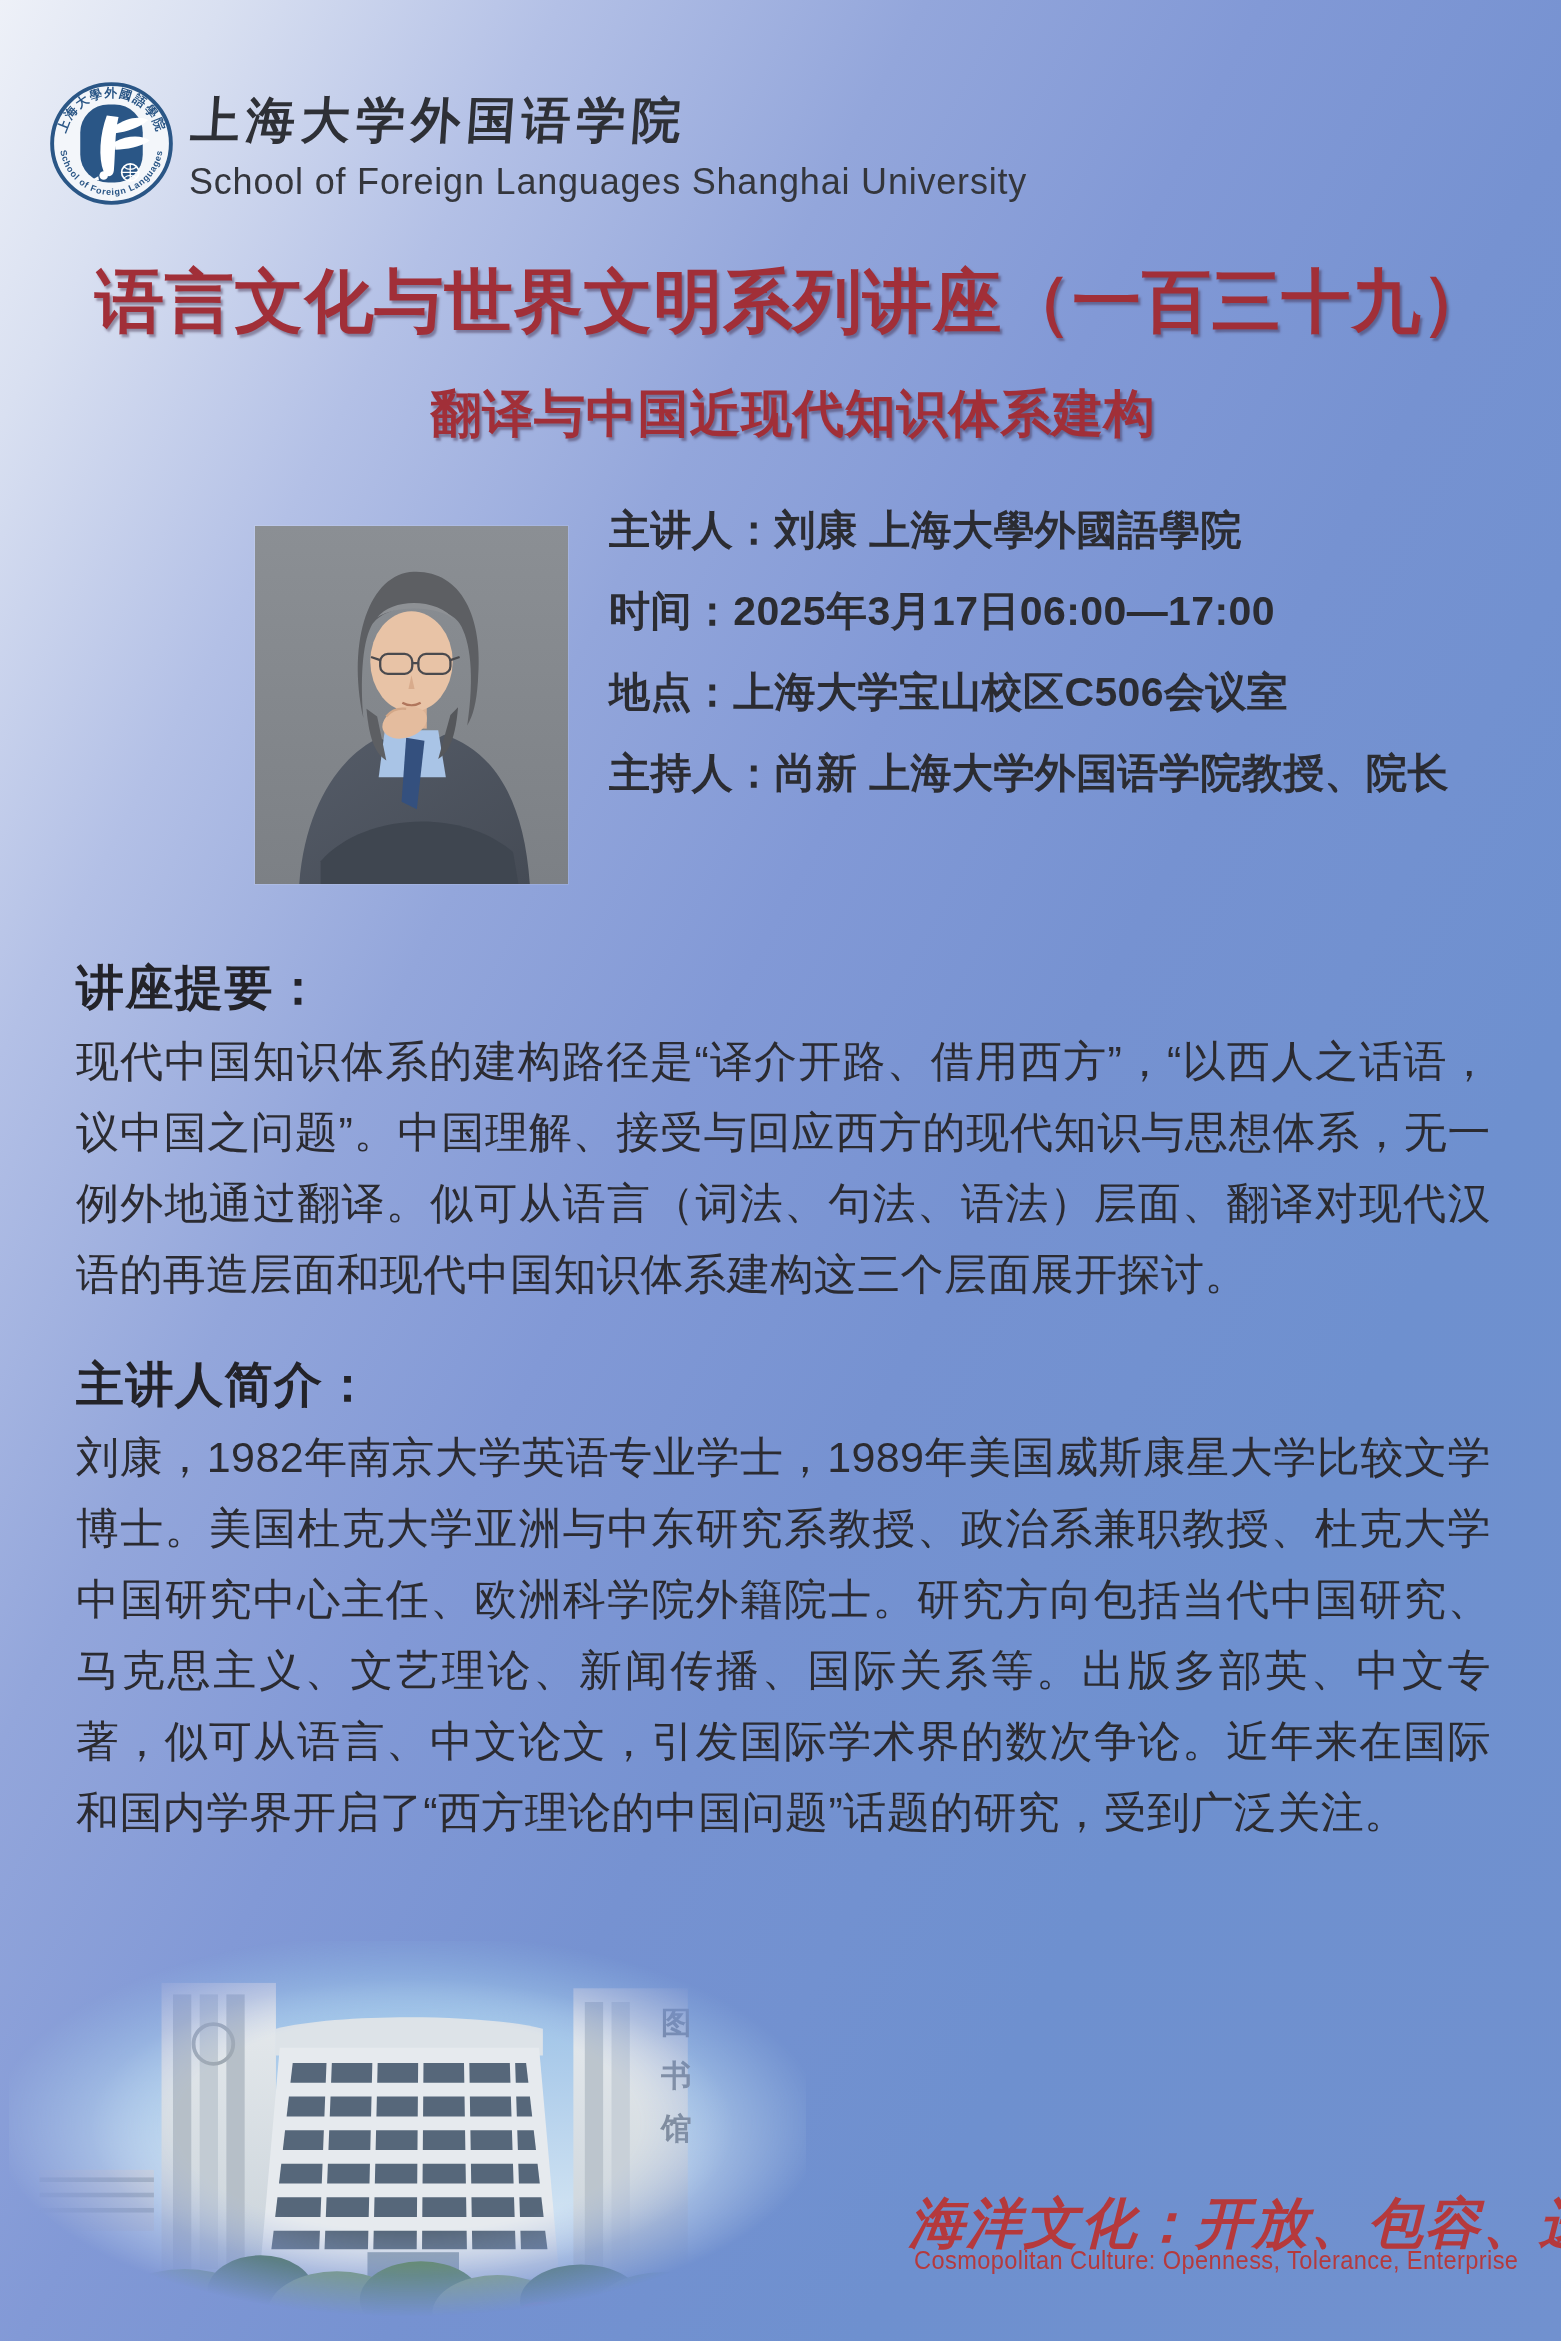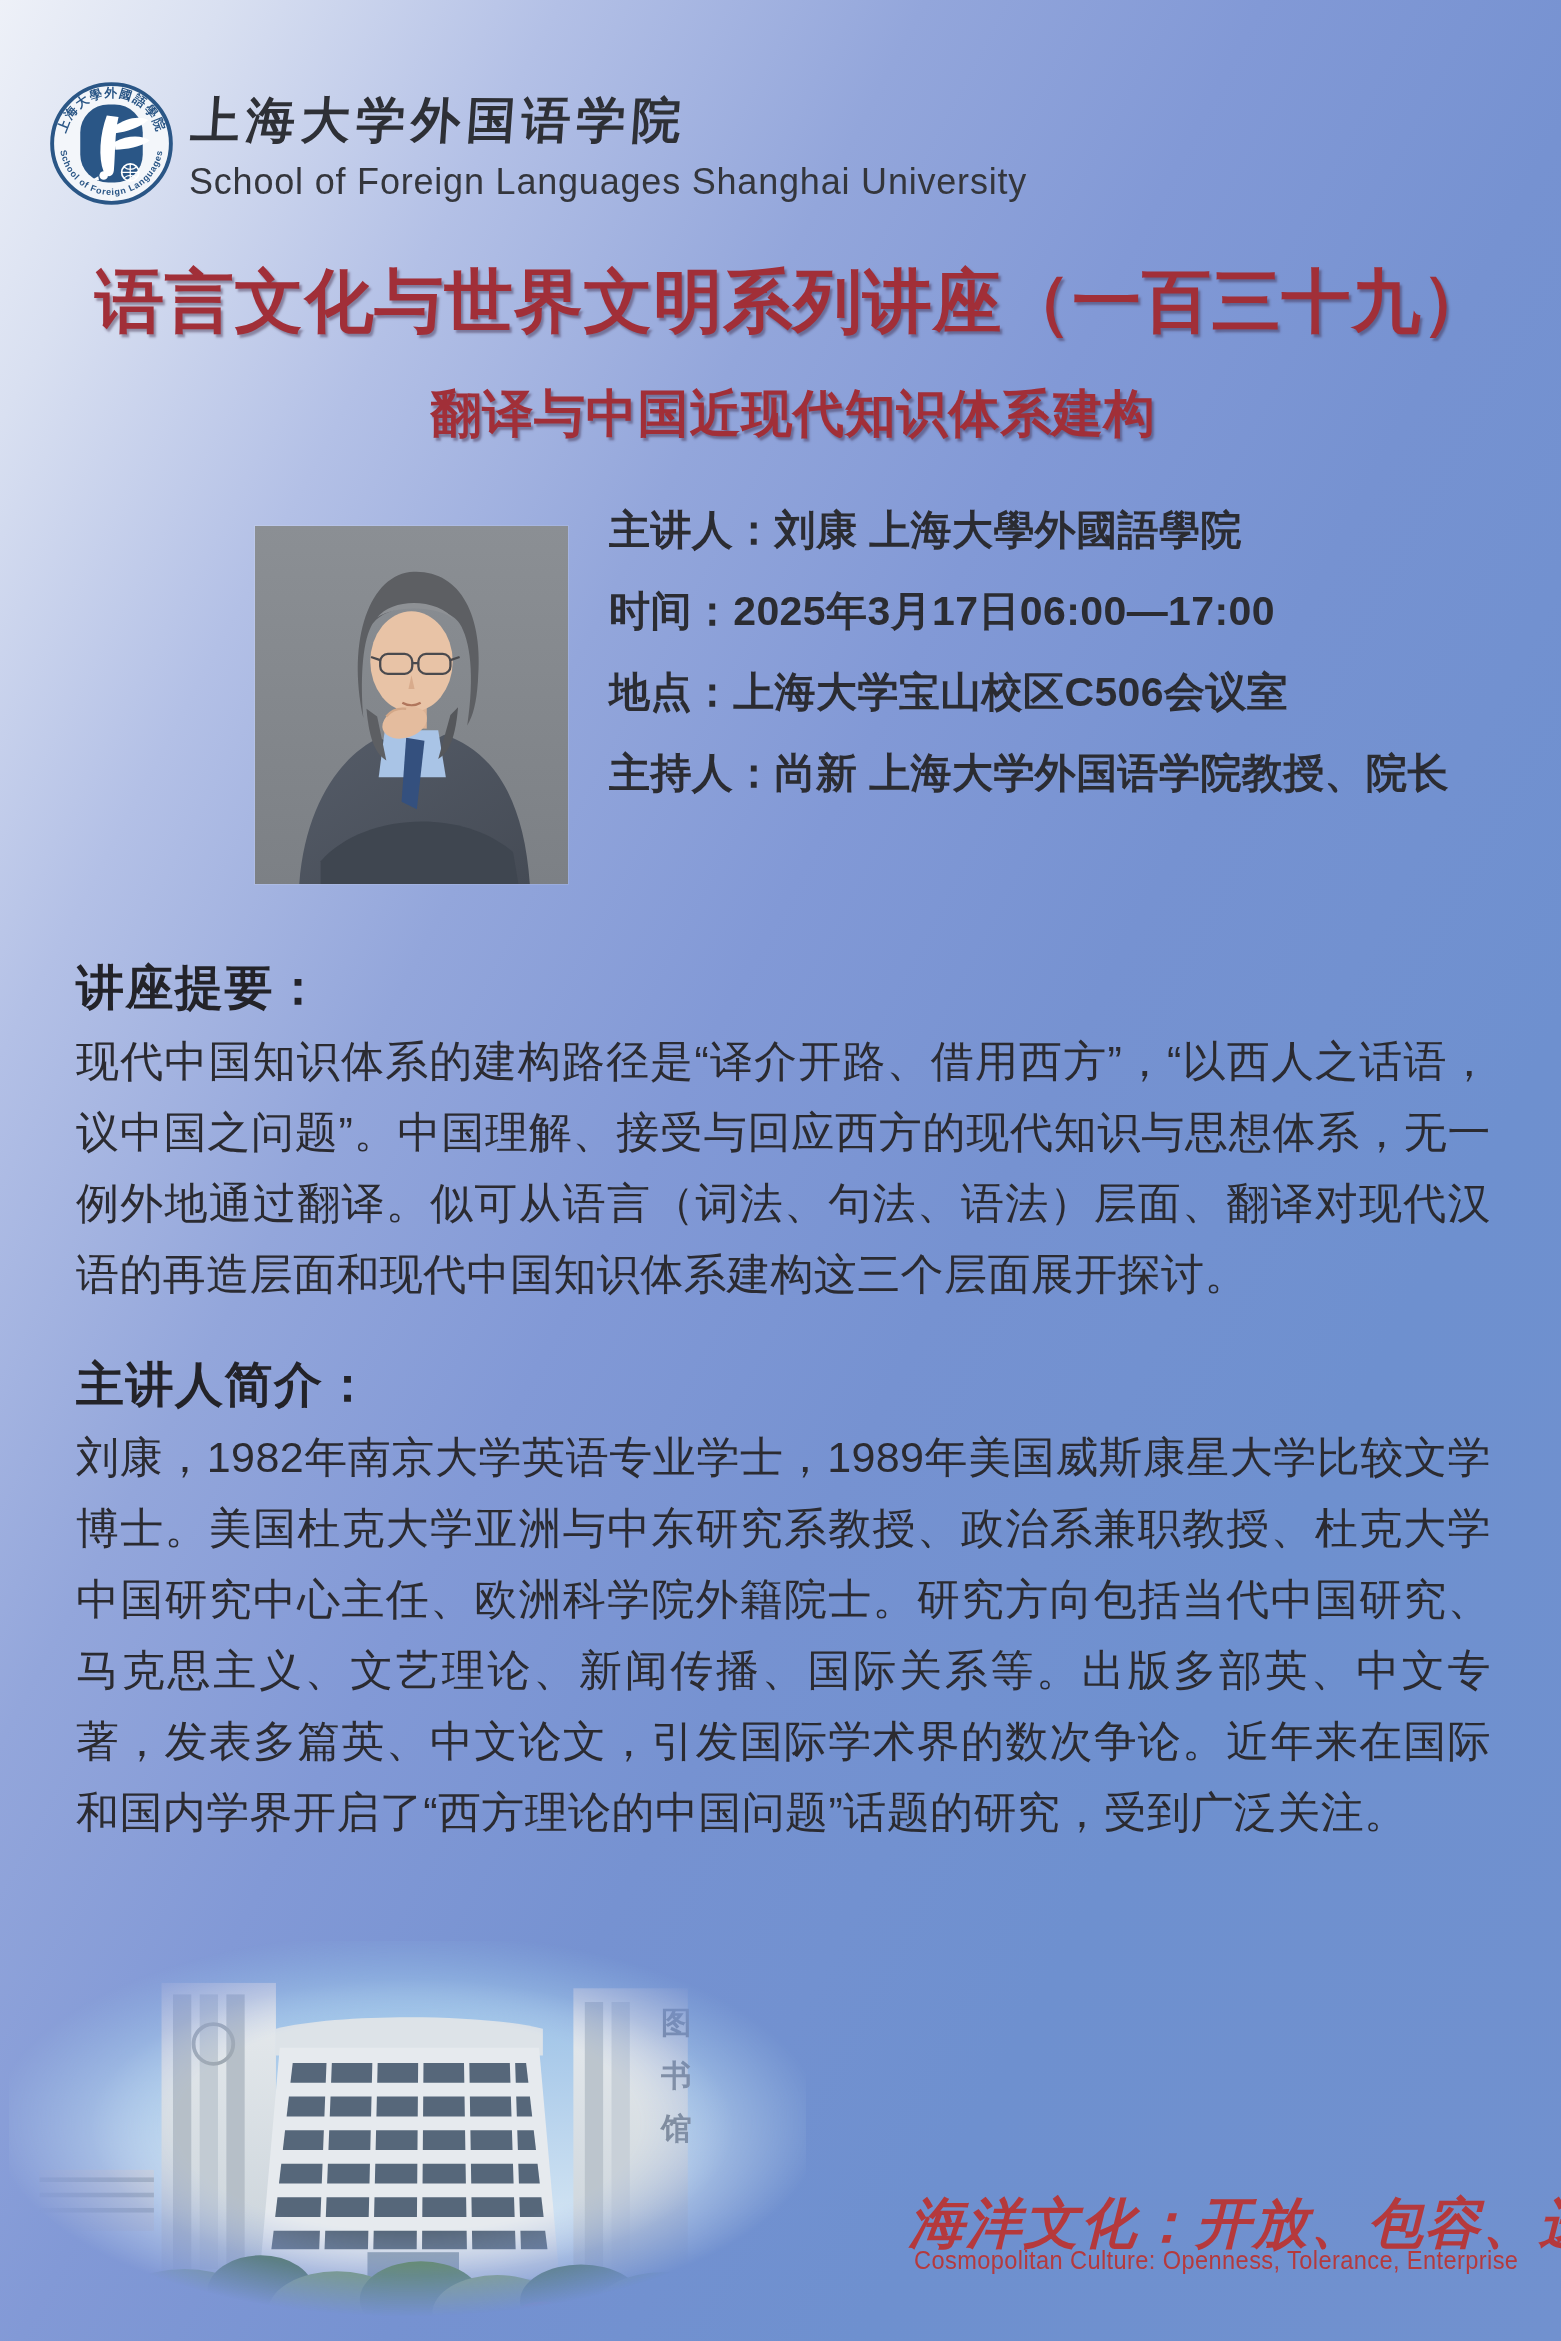--- a/index.html
+++ b/index.html
@@ -173,21 +173,21 @@
     <li>主讲人：刘康 上海大學外國語學院</li>
     <li>时间：2025年3月17日06:00—17:00</li>
     <li>地点：上海大学宝山校区C506会议室</li>
     <li>主持人：尚新 上海大学外国语学院教授、院长</li>
   </ul>
 
   <div class="sec-heading abstract">讲座提要：</div>
   <div class="sec-body abstract">现代中国知识体系的建构路径是“译介开路、借用西方”，“以西人之话语，议中国之问题”。中国理解、接受与回应西方的现代知识与思想体系，无一例外地通过翻译。似可从语言（词法、句法、语法）层面、翻译对现代汉语的再造层面和现代中国知识体系建构这三个层面展开探讨。</div>
 
   <div class="sec-heading bio">主讲人简介：</div>
-  <div class="sec-body bio">刘康，1982年南京大学英语专业学士，1989年美国威斯康星大学比较文学博士。美国杜克大学亚洲与中东研究系教授、政治系兼职教授、杜克大学中国研究中心主任、欧洲科学院外籍院士。研究方向包括当代中国研究、马克思主义、文艺理论、新闻传播、国际关系等。出版多部英、中文专著，发表多篇英、中文论文，引发国际学术界的数次争论。近年来在国际和国内学界开启了“西方理论的中国问题”话题的研究，受到广泛关注。</div>
+  <div class="sec-body bio">刘康，1982年南京大学英语专业学士，1989年美国威斯康星大学比较文学博士。美国杜克大学亚洲与中东研究系教授、政治系兼职教授、杜克大学中国研究中心主任、欧洲科学院外籍院士。研究方向包括当代中国研究、马克思主义、文艺理论、新闻传播、国际关系等。出版多部英、中文专著，似可从语言、中文论文，引发国际学术界的数次争论。近年来在国际和国内学界开启了“西方理论的中国问题”话题的研究，受到广泛关注。</div>
 
   <div class="building-glow"></div>
   <div class="building-photo">
     <svg viewBox="0 0 1045 510" width="797" height="389" preserveAspectRatio="none">
       <defs>
         <linearGradient id="sky" x1="0" y1="0" x2="0" y2="1">
           <stop offset="0" stop-color="#8fb9e4"></stop>
           <stop offset="0.7" stop-color="#cfe2f2"></stop>
           <stop offset="1" stop-color="#e6eef6"></stop>
         </linearGradient>

